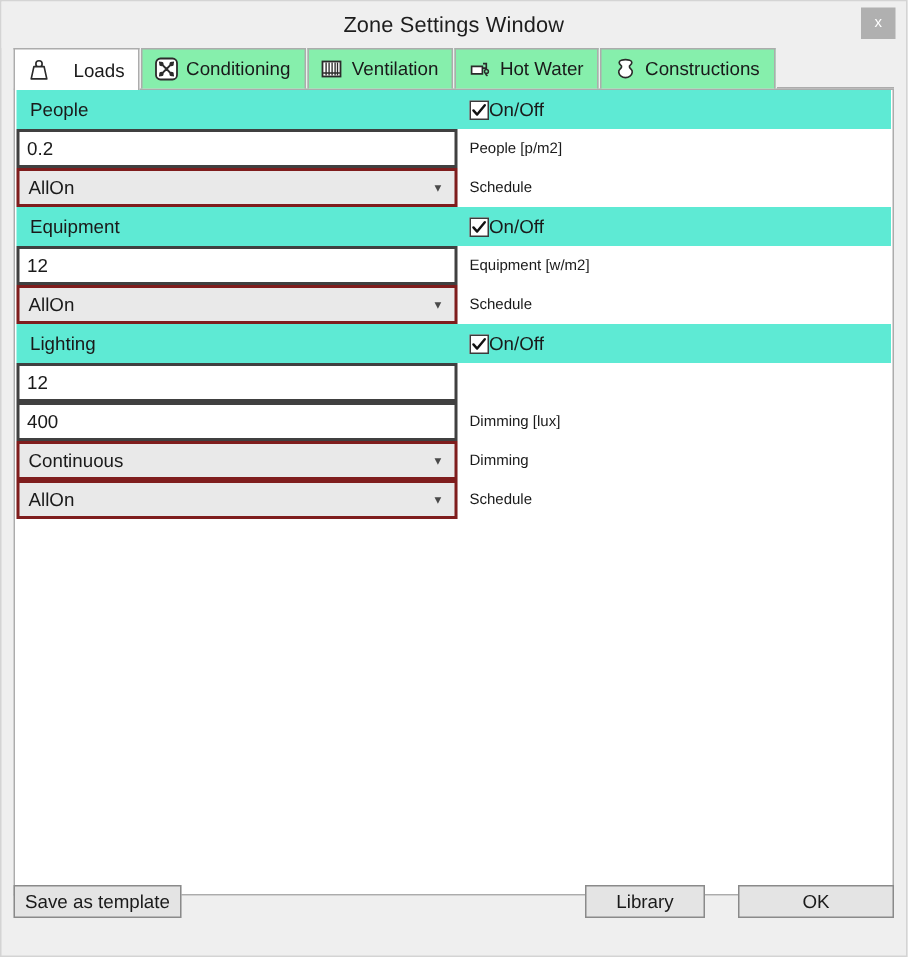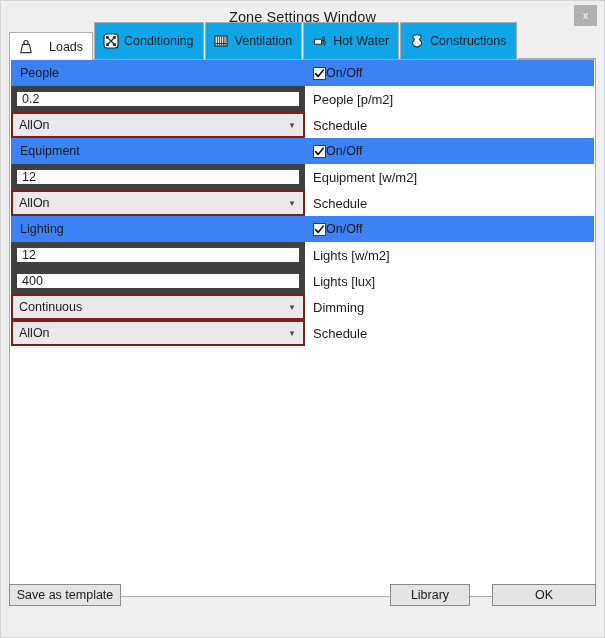--- a/index.html
+++ b/index.html
@@ -59,29 +59,29 @@
   .tabstrip {
     position: relative;
     height: 28px;
     margin: 0 8px;
     display: flex;
     align-items: flex-end;
     border-bottom: 1px solid #acacac;
     box-sizing: border-box;
   }
   .tab {
-    height: 37px;
+    height: 27px;
     display: flex;
     align-items: center;
     gap: 5px;
     padding: 0 9px 0 7px;
     box-sizing: border-box;
     border: 1px solid #acacac;
     border-bottom: none;
-    background: #0ea5e9;
+    background: #86efac;
     font-size: 12.5px;
     color: #1a1a1a;
     cursor: pointer;
     position: relative;
     margin-right: 1px;
   }
   .tab.active {
     background: #ffffff;
     height: 28px;
     z-index: 3;
@@ -112,21 +112,21 @@
     border-top: none;
     box-sizing: border-box;
     overflow: hidden;
   }
   .sections {
     padding: 0;
   }
 
   .sec-header {
     height: 26px;
-    background: #3b82f6;
+    background: #5eead4;
     display: flex;
     align-items: center;
     box-sizing: border-box;
     margin: 0 1px;
   }
   .sec-header .sec-title {
     width: 294px;
     padding-left: 9px;
     box-sizing: border-box;
     font-size: 12.5px;
@@ -163,21 +163,21 @@
     width: 294px;
     flex: none;
     box-sizing: border-box;
     display: flex;
     align-items: center;
     font-size: 12.5px;
     color: #1a1a1a;
   }
   .field.textbox {
     background: #ffffff;
-    border: 6px solid #404040;
+    border: 2px solid #404040;
     padding-left: 5px;
   }
   .field.combo {
     background: #e9e9e9;
     border: 2px solid #7f1d1d;
     padding-left: 6px;
     justify-content: space-between;
     cursor: pointer;
   }
   .combo .caret {
@@ -187,33 +187,33 @@
     justify-content: center;
     color: #4a4a4a;
     font-size: 9px;
     flex: none;
   }
   .rowlabel {
     flex: 1 1 auto;
     display: flex;
     align-items: center;
     padding-left: 8px;
-    font-size: 13px;
+    font-size: 10px;
     color: #1a1a1a;
   }
 
   
   .footer {
     position: absolute;
     left: 8px;
     right: 8px;
-    bottom: 13px;
+    bottom: 25px;
     height: 40px;
     display: flex;
-    align-items: flex-start;
+    align-items: flex-end;
     justify-content: space-between;
   }
   .btn {
     height: 22px;
     background: #e4e4e4;
     border: 1px solid #8a8a8a;
     box-sizing: border-box;
     font-size: 12.5px;
     color: #1a1a1a;
     display: flex;
@@ -353,25 +353,24 @@
           <span class="checkbox">
             <svg width="11" height="11" viewBox="0 0 11 11">
                 <path d="M1.6 5.6 L4.1 8.4 L9.2 2.2" fill="none" stroke="#111" stroke-width="1.6" stroke-linecap="round" stroke-linejoin="round"></path>
               </svg>
           </span>
           <span class="chk-label">On/Off</span>
         </div>
       </div>
       <div class="row">
         <div class="field textbox">12</div>
-        <div class="rowlabel">Lights [w/m2]</div>
       </div>
       <div class="row">
         <div class="field textbox">400</div>
-        <div class="rowlabel">Lights [lux]</div>
+        <div class="rowlabel">Dimming [lux]</div>
       </div>
       <div class="row">
         <div class="field combo">
           <span>Continuous</span>
           <span class="caret">▾</span>
         </div>
         <div class="rowlabel">Dimming</div>
       </div>
       <div class="row">
         <div class="field combo">

